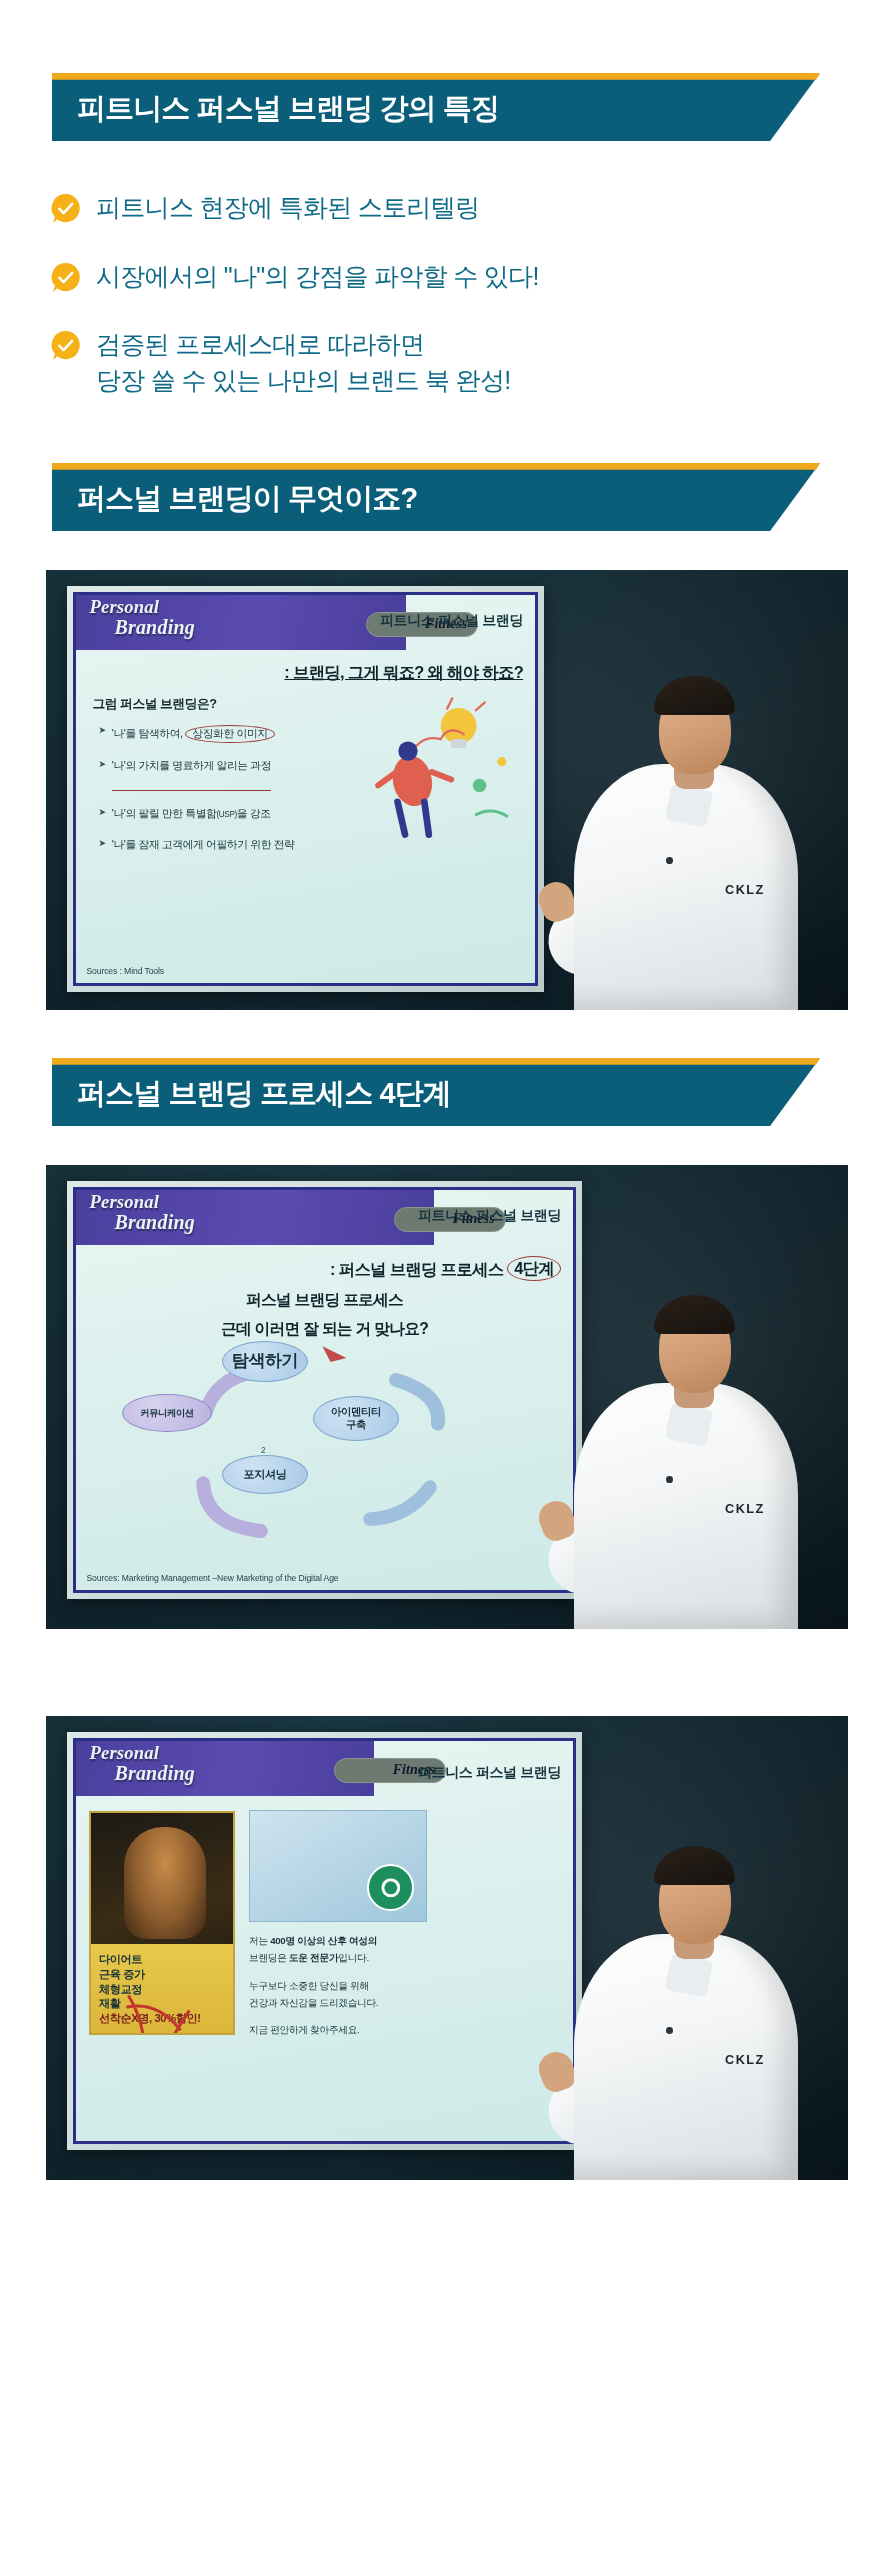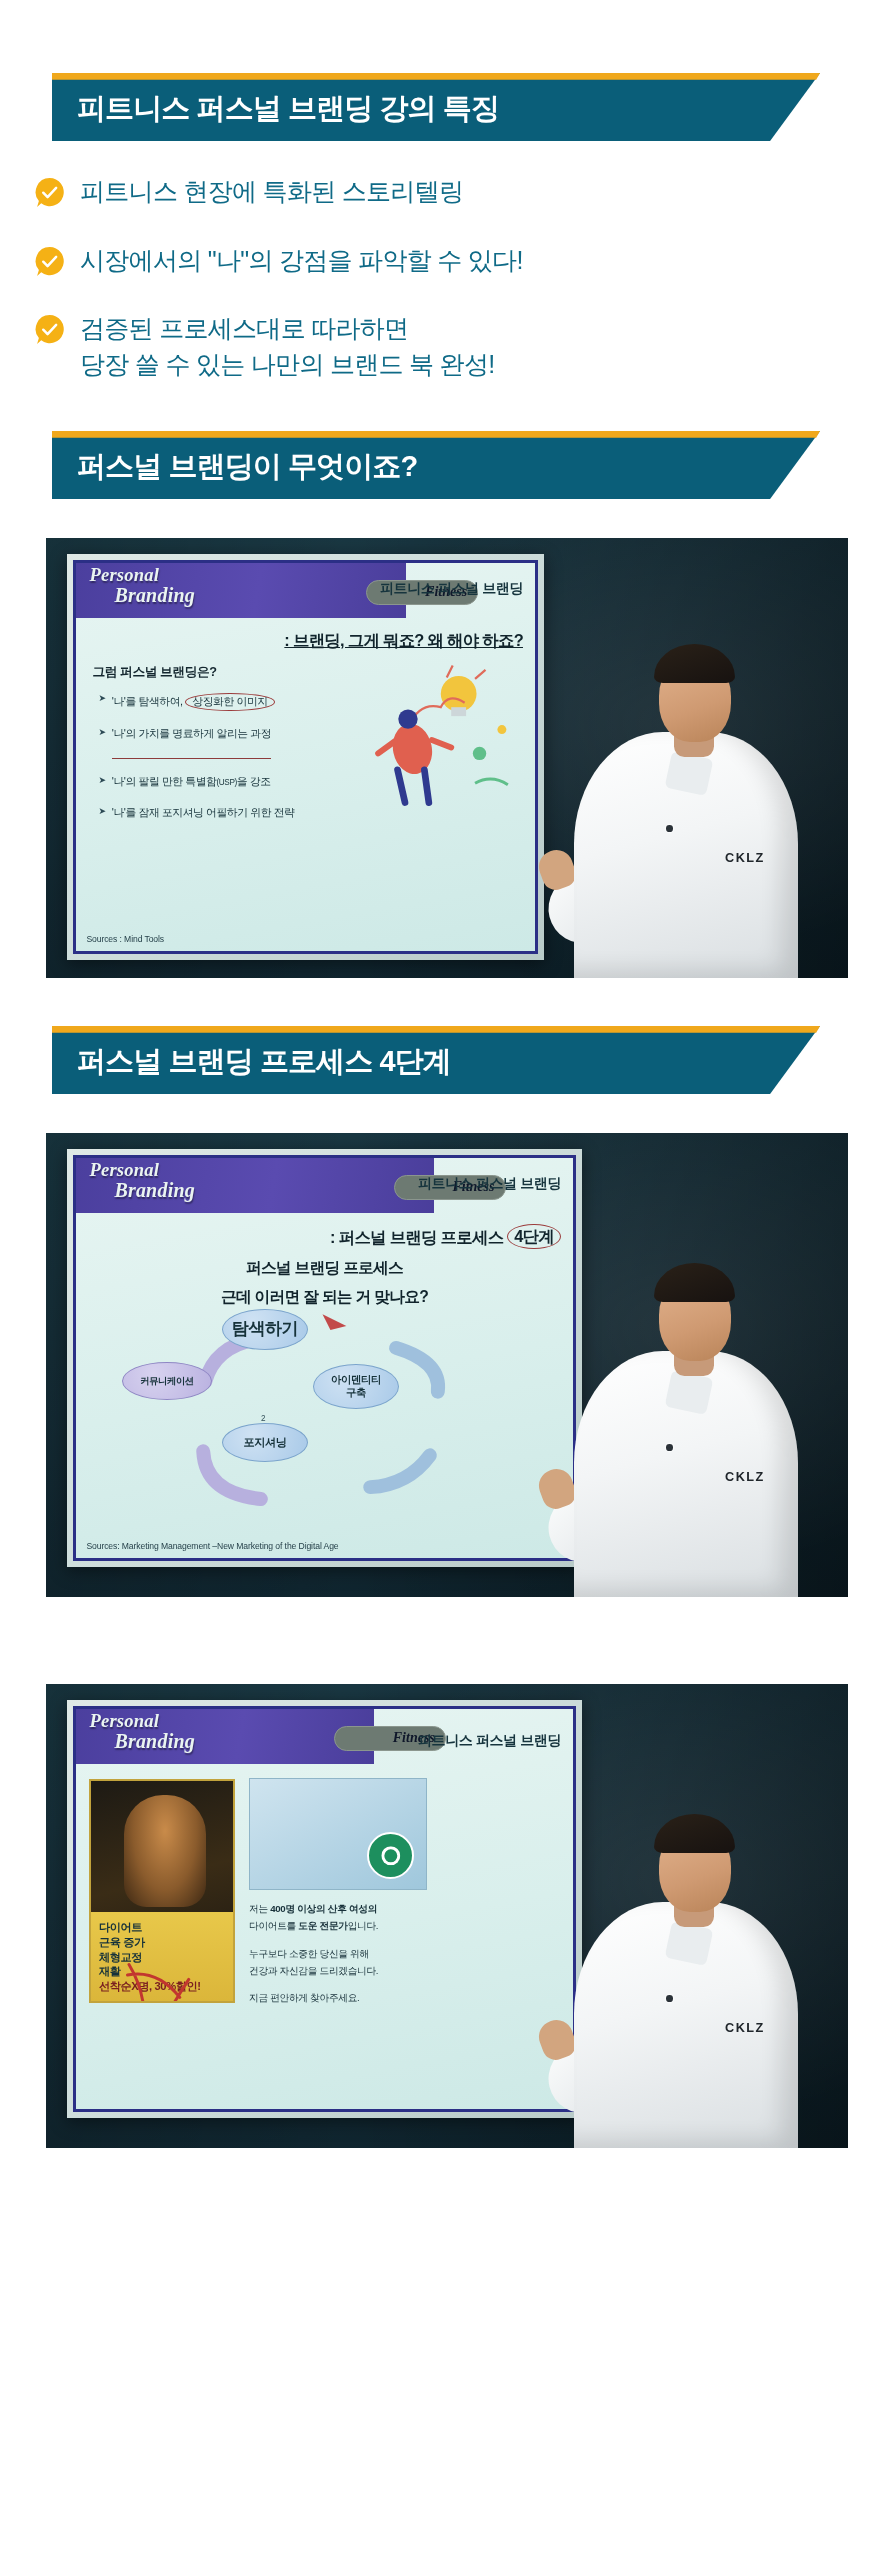--- a/index.html
+++ b/index.html
@@ -58,21 +58,21 @@
 
   
   .sp-top{height:73px;}
   .sp-after-banner1{height:33px;}
   .sp-after-bullets{height:49px;}
   .sp-after-banner{height:39px;}
   .sp-after-video{height:48px;}
 
   
   .bullets{
-    margin:0;
+    margin:16px;
     padding:0 0 0 34px;
     list-style:none;
   }
   .bullet-row{
     display:flex;
     align-items:flex-start;
     margin-bottom:33px;
   }
   .bullet-row:last-child{margin-bottom:0;}
   .check-icon{
@@ -532,21 +532,21 @@
           <li>
             <span>'나'를 탐색하여, </span><span class="circle-red">상징화한 이미지</span>
           </li>
           <li>
             <span class="underline-red"><span>'나'의 가치를 명료하게 </span><span>알리는 과정</span></span>
           </li>
           <li>
             <span>'나'의 팔릴 만한 특별함</span><span style="font-size:8.2px">(USP)</span><span>을 강조</span>
           </li>
           <li>
-            <span>'나'를 잠재 포지셔닝 어필하기 위한 전략</span>
+            <span>'나'를 잠재 고객에게 어필하기 위한 전략</span>
           </li>
         </ul>
 
         <div class="illus">
           <svg viewBox="0 0 218 216" width="163" height="161" aria-hidden="true">
             <circle cx="128" cy="48" r="24" fill="#f2c53d"></circle>
             <path d="M118 66 h20 v12 h-20 z" fill="#cdd6d9"></path>
             <path d="M60 92 q16 -34 44 -26 q10 -20 32 -6" fill="none" stroke="#e06b5a" stroke-width="3"></path>
             <ellipse cx="66" cy="122" rx="26" ry="34" fill="#e0604f" transform="rotate(-12 66 122)"></ellipse>
             <circle cx="60" cy="82" r="13" fill="#2f3a8f"></circle>
@@ -678,21 +678,21 @@
           </svg>
         </div>
 
         <div class="panel-right">
           <div class="green-badge"></div>
         </div>
 
         <div class="panel-copy">
           <p>
             <span>저는 </span><span class="hl">400명 이상의 산후 여성의</span><br>
-            <span>다이어트를 </span><span class="hl">도운 전문가</span><span>입니다.</span>
+            <span>브랜딩은 </span><span class="hl">도운 전문가</span><span>입니다.</span>
           </p>
           <p>
             <span>누구보다 소중한 당신을 위해</span><br>
             <span>건강과 자신감을 드리겠습니다.</span>
           </p>
           <p>
             <span>지금 편안하게 찾아주세요.</span>
           </p>
         </div>
       </div>

